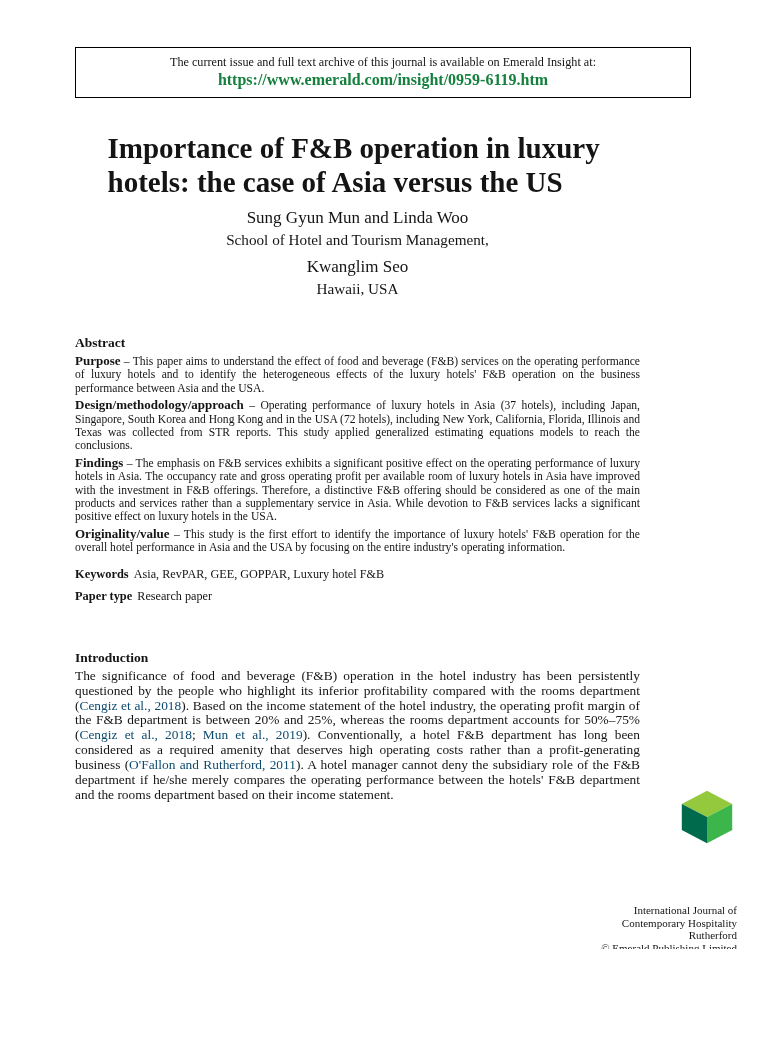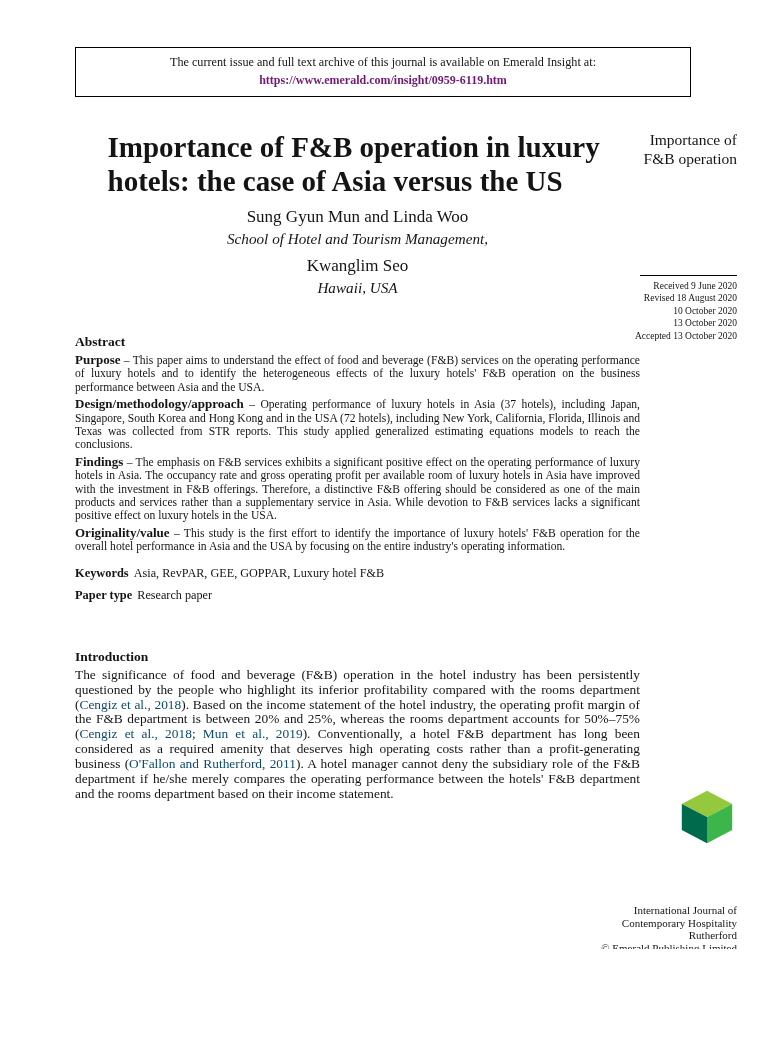--- a/index.html
+++ b/index.html
@@ -16,35 +16,35 @@
   
   .header-box {
     width:616px;
     border:1.2px solid #000;
     text-align:center;
     padding:7px 8px 8px;
   }
   .notice-line { font-size:12.2px; line-height:15px; }
   .notice-link {
     display:inline-block; margin-top:1px;
-    font-size:12px; font-weight:bold;
-    color:#701a75; text-decoration:none;
+    font-size:16px; font-weight:bold;
+    color:#15803d; text-decoration:none;
   }
   
   .content { display:flex; margin-top:33px; }
   .main { width:565px; flex:0 0 565px; }
   .side { width:97px; flex:0 0 97px; text-align:right; }
 
   .title {
     font-size:29px; line-height:34px; font-weight:bold;
     max-width:500px; margin:0 auto;
   }
   .authors { font-size:17px; text-align:center; margin-top:9px; }
   .authors.second { margin-top:7px; }
-  .affil { font-style:italic; font-size:15.2px; line-height:20px; text-align:center; margin-top:2px; }
+  .affil { font-size:15.2px; line-height:20px; text-align:center; margin-top:2px; }
 
   .abstract { margin-top:36px; }
   .sec-heading { font-size:13.5px; font-weight:bold; }
   .abs-p { font-size:11.6px; line-height:13.4px; text-align:justify; margin-top:3px; }
   .abs-p b { font-size:13px; }
   .kw-line { margin-top:12px; font-size:12.2px; }
   .kw-line b, .pt-line b { font-size:12.4px; margin-right:5px; }
   .pt-line { margin-top:7px; font-size:12.2px; }
 
   .intro { margin-top:46px; }
@@ -116,31 +116,20 @@
           <b>Paper type</b><span>Research paper</span>
         </div>
       </div>
 
       <div class="intro">
         <div class="sec-heading">Introduction</div>
         <p class="intro-text"><span>The significance of food and beverage (F&amp;B) operation in the hotel industry has been persistently questioned by the people who highlight its inferior profitability compared with the rooms department (</span><a class="cite" href="#">Cengiz et al., 2018</a><span>). Based on the income statement of the hotel industry, the operating profit margin of the F&amp;B department is between 20% and 25%, whereas the rooms department accounts for 50%–75% (</span><a class="cite" href="#">Cengiz et al., 2018</a><span>; </span><a class="cite" href="#">Mun et al., 2019</a><span>). Conventionally, a hotel F&amp;B department has long been considered as a required amenity that deserves high operating costs rather than a profit-generating business (</span><a class="cite" href="#">O'Fallon and Rutherford, 2011</a><span>). A hotel manager cannot deny the subsidiary role of the F&amp;B department if he/she merely compares the operating performance between the hotels' F&amp;B department and the rooms department based on their income statement.</span></p>
       </div>
     </div>
 
-    <div class="side">
-      <div class="running-head">Importance of F&amp;B operation</div>
-      <div class="side-rule"></div>
-      <div class="dates">
-        <div>Received 9 June 2020</div>
-        <div>Revised 18 August 2020</div>
-        <div>10 October 2020</div>
-        <div>13 October 2020</div>
-        <div>Accepted 13 October 2020</div>
-      </div>
-    </div>
   </div>
 
   <div class="logo-block">
     <svg class="logo-svg" width="56" height="58" viewBox="0 0 60 62">
       <polygon points="30,3 57,17 30,31 3,17" fill="#95c93d"></polygon>
       <polygon points="3,17 30,31 30,59 3,45" fill="#006a4d"></polygon>
       <polygon points="57,17 57,45 30,59 30,31" fill="#3cb54a"></polygon>
     </svg>
   </div>
 

